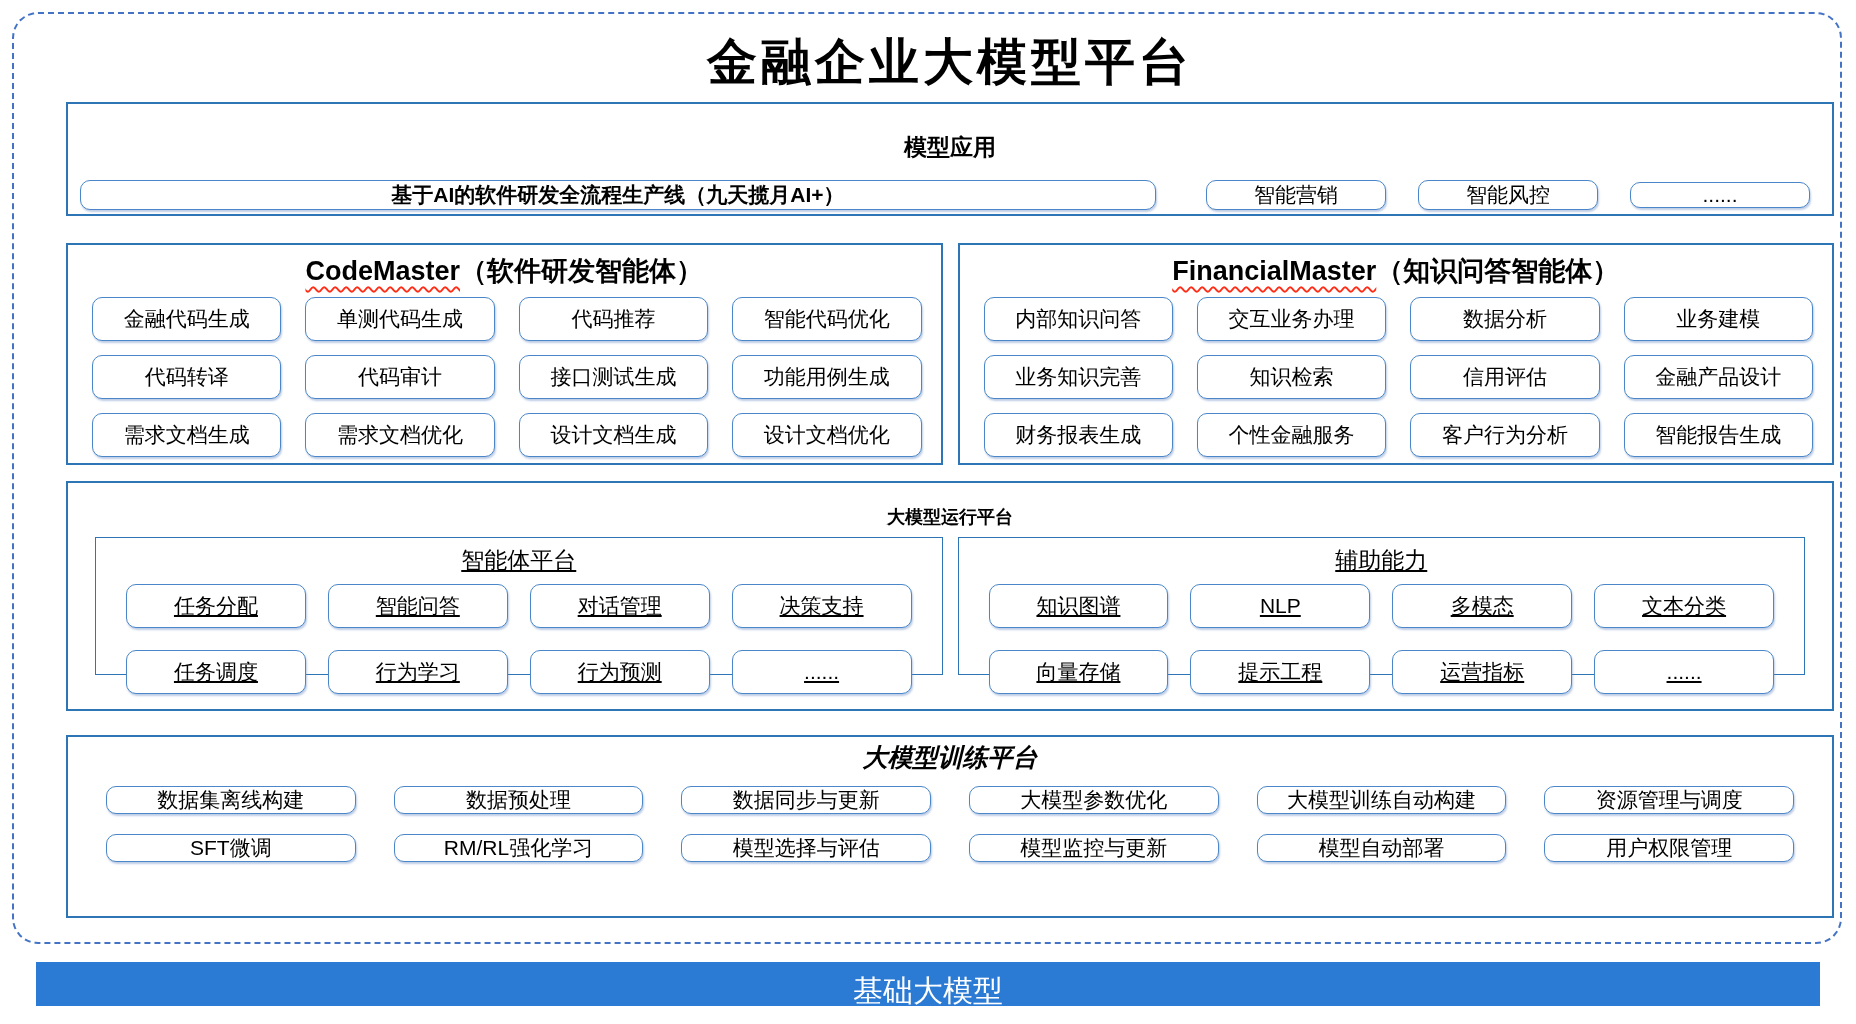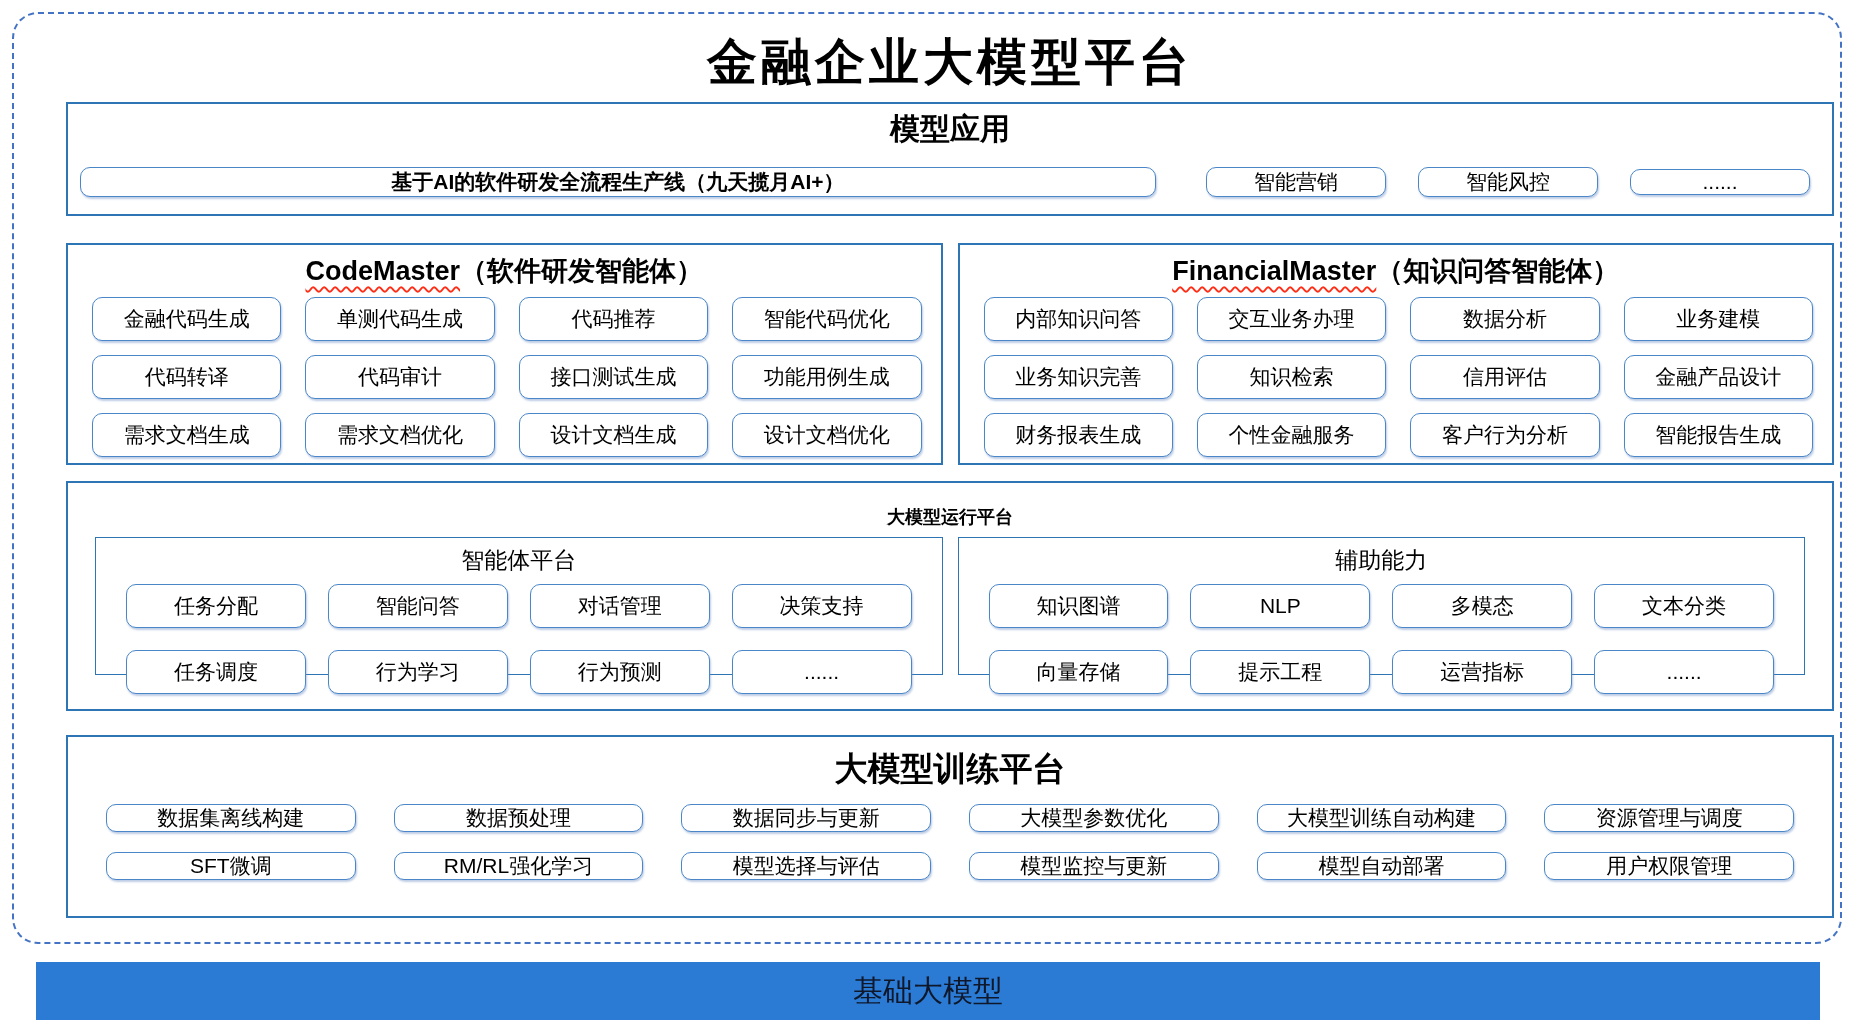--- a/index.html
+++ b/index.html
@@ -19,21 +19,21 @@
   .sec-header{text-align:center;font-weight:700;}
 
   
   .pill{border:1.5px solid #4a86c8;border-radius:10px;background:#fff;
         display:flex;align-items:center;justify-content:center;
         font-size:21px;box-sizing:border-box;
         box-shadow:1px 2px 2px rgba(110,145,200,0.45);}
 
   
   .apps{margin-top:8px;height:114px;}
-  .apps .sec-header{padding-top:5px;font-size:30px;}
+  .apps .sec-header{padding-top:5px;font-size:23px;margin-top:23px;}
   .apps-row{display:flex;margin:9px 12px 0 12px;height:46px;align-items:center;}
   .pill-main{width:1076px;font-weight:700;margin-right:50px;}
   .pill-app{width:180px;margin-right:32px;}
   .pill-app:last-child{margin-right:0;}
 
   
   .row-two{display:flex;gap:15px;margin-top:27px;}
   .master{flex:1;height:222px;}
   .master-header{margin-top:8px;height:36px;text-align:center;
                  font-size:27px;font-weight:700;line-height:36px;}
@@ -42,34 +42,34 @@
        text-underline-offset:6px;}
   .grid4{display:grid;grid-template-columns:repeat(4,1fr);
          column-gap:24px;row-gap:14px;padding:8px 19px 14px 24px;}
   .grid4 .pill{height:44px;}
 
   
   .runtime{margin-top:16px;height:230px;}
   .runtime>.sec-header{padding-top:22px;font-size:18px;text-align:center;}
   .runtime-row{display:flex;gap:15px;margin:8px 27px 0 27px;}
   .subbox{flex:1;height:138px;border:1.5px solid #2e75b6;
-          box-sizing:border-box;background:#fff;}
+          box-sizing:border-box;background:#fff;text-decoration:underline;}
   .sub-header{padding-top:7px;text-align:center;font-size:23px;}
   .subbox .grid4{padding:8px 30px 27px 30px;row-gap:16px;column-gap:28px;gap:22px;}
 
   
   .training{margin-top:24px;height:183px;}
-  .training>.sec-header{padding-top:10px;font-size:33px;}
+  .training>.sec-header{padding-top:4px;font-size:25px;font-style:italic;}
   .grid6{display:grid;grid-template-columns:repeat(6,1fr);
          column-gap:38px;row-gap:20px;padding:12px 38px 16px 38px;}
   .grid6 .pill{height:28px;font-size:21px;}
 
   
-  .foundation{position:absolute;left:36px;top:962px;width:1784px;height:58px;
-              background:#2b7bd4;color:#0f172a;text-align:center;
+  .foundation{position:absolute;left:36px;top:962px;width:1784px;height:44px;
+              background:#2b7bd4;color:#ffffff;text-align:center;
               font-size:30px;line-height:58px;}
 </style>
 </head>
 <body>
 
 <div class="outer">
   <div class="content">
 
     <div class="title">金融企业大模型平台</div>
 

